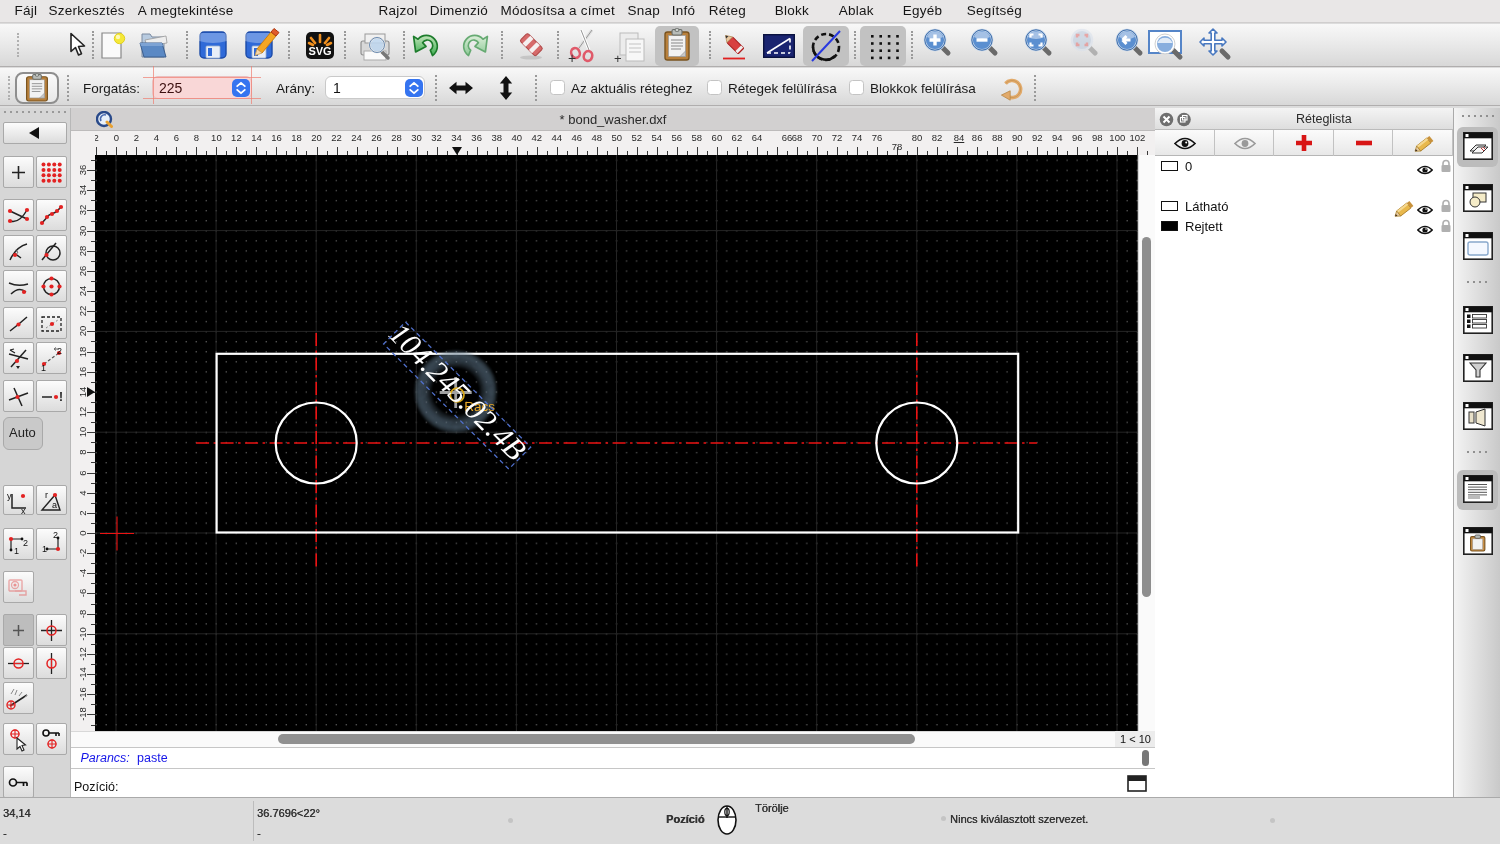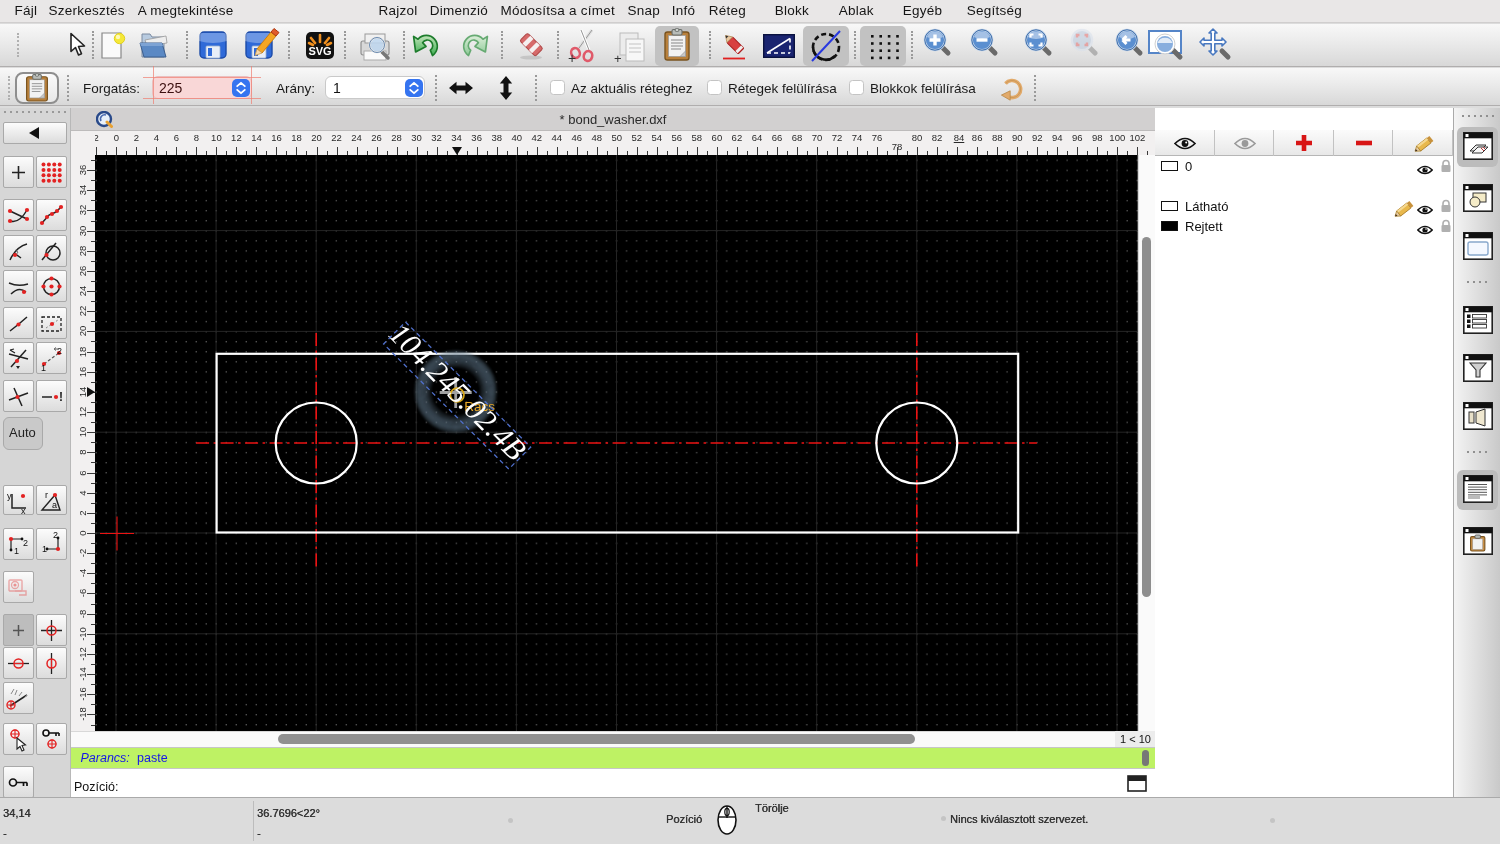--- a/index.html
+++ b/index.html
@@ -362,21 +362,21 @@
 <div class="rnum" style="left:505.76px;top:1px;">46</div>
 <div class="rnum" style="left:525.78px;top:1px;">48</div>
 <div class="rnum" style="left:545.8px;top:1px;">50</div>
 <div class="rnum" style="left:565.82px;top:1px;">52</div>
 <div class="rnum" style="left:585.84px;top:1px;">54</div>
 <div class="rnum" style="left:605.86px;top:1px;">56</div>
 <div class="rnum" style="left:625.88px;top:1px;">58</div>
 <div class="rnum" style="left:645.9px;top:1px;">60</div>
 <div class="rnum" style="left:665.92px;top:1px;">62</div>
 <div class="rnum" style="left:685.94px;top:1px;">64</div>
-<div class="rnum" style="left:705.96px;top:1px;">66</div>
+<div class="rnum" style="left:705.96px;top:1px;padding-left:20px;">66</div>
 <div class="rnum" style="left:725.98px;top:1px;">68</div>
 <div class="rnum" style="left:746.0px;top:1px;">70</div>
 <div class="rnum" style="left:766.02px;top:1px;">72</div>
 <div class="rnum" style="left:786.04px;top:1px;">74</div>
 <div class="rnum" style="left:806.06px;top:1px;">76</div>
 <div class="rnum" style="left:826.08px;top:10px;">78</div>
 <div class="rnum" style="left:846.1px;top:1px;">80</div>
 <div class="rnum" style="left:866.12px;top:1px;">82</div>
 <div class="rnum" style="left:888px;top:1px;text-decoration:underline;">84</div>
 <div class="rnum" style="left:906.16px;top:1px;">86</div>
@@ -630,21 +630,21 @@
 <rect x="3.4" y="-22.5" width="177" height="31" fill="none" stroke="#5070cc" stroke-width="1.3" stroke-dasharray="4.5 3.5"></rect>
 </g>
 </svg>
 <div class="abs" style="left:1138px;top:155px;width:17px;height:576px;background:#fafafa;border-left:1px solid #d8d8d8;"></div>
 <div class="abs" style="left:1142px;top:237px;width:9px;height:360px;background:#8e8e8e;border-radius:4.5px;"></div>
 <div class="abs" style="left:71px;top:731px;width:1084px;height:16px;background:#fafafa;border-top:1px solid #d8d8d8;"></div>
 <div class="abs" style="left:278px;top:734px;width:637px;height:10px;background:#909090;border-radius:5px;"></div>
 <div class="abs" style="left:1115px;top:731px;width:40px;height:16px;background:#ececec;font-size:11px;color:#111;">
     <span style="position:absolute;left:5px;top:1.5px;">1 &lt; 10</span>
   </div>
-<div class="abs" style="left:71px;top:747px;width:1084px;height:21px;background:#bef264;border-top:1px solid #c6c6c6;font-size:12.5px;">
+<div class="abs" style="left:71px;top:747px;width:1084px;height:21px;background:#ffffff;border-top:1px solid #c6c6c6;font-size:12.5px;">
     <span class="abs" style="left:9.5px;top:3px;color:#1616e8;font-style:italic;">Parancs:</span>
     <span class="abs" style="left:66px;top:3px;color:#1616e8;">paste</span>
     <span class="abs" style="left:1071px;top:2px;width:7px;height:16px;background:#777;border-radius:3.5px;"></span>
   </div>
 <div class="abs" style="left:71px;top:768px;width:1084px;height:29px;background:#fff;border-top:1px solid #c6c6c6;font-size:12.5px;">
     <span class="abs" style="left:3px;top:11px;color:#111;">Pozíció:</span>
     <svg class="abs" style="left:1056px;top:6px;" width="20" height="18">
       <rect x="1" y="1" width="18" height="15" fill="#fff" stroke="#222" stroke-width="1.6"></rect>
       <rect x="1" y="1" width="18" height="5" fill="#222"></rect>
     </svg>
@@ -862,20 +862,30 @@
       <circle cx="13" cy="17" r="4" stroke="#e32222" stroke-width="1.4" fill="none"></circle>
       <path d="M8.5 17 L17.5 17 M13 12.5 L13 21.5" stroke="#e32222" stroke-width="1.1"></path>
     </svg>
 <div class="lbtn" style="left:3px;top:658px;height:32px;width:31px;"></div>
 <svg class="abs" style="left:6px;top:662px;" width="25" height="25" viewBox="0 0 25 25">
       <circle cx="7" cy="12.5" r="3.5" stroke="#111" stroke-width="1.7" fill="none"></circle>
       <path d="M10.5 12.5 L21 12.5 M17.5 12.5 L17.5 16 M21 12.5 L21 16" stroke="#111" stroke-width="1.7"></path>
     </svg>
 </div>
 <div class="abs" style="left:1155px;top:108px;width:298px;height:689px;background:#fff;">
+<div class="abs" style="left:0;top:0;width:298px;height:22px;background:linear-gradient(#f4f4f4,#dedede);border-bottom:1px solid #bbb;">
+      <svg class="abs" style="left:3px;top:3.5px;" width="36" height="15">
+        <circle cx="8.5" cy="7.5" r="6.8" fill="#6e6e6e"></circle>
+        <path d="M5.5 4.5 L11.5 10.5 M11.5 4.5 L5.5 10.5" stroke="#fff" stroke-width="2"></path>
+        <circle cx="26" cy="7.5" r="6.8" fill="#6e6e6e"></circle>
+        <rect x="22.5" y="5.5" width="4.5" height="4.5" fill="none" stroke="#fff" stroke-width="1.1"></rect>
+        <rect x="24.5" y="3.5" width="4.5" height="4.5" fill="none" stroke="#fff" stroke-width="1.1"></rect>
+      </svg>
+      <div class="abs" style="left:141px;top:4px;font-size:12.5px;color:#2a2a2a;">Réteglista</div>
+    </div>
 <div class="abs" style="left:0;top:22px;width:298px;height:26px;background:linear-gradient(#fbfbfb,#e8e8e8);border-bottom:1px solid #b6b6b6;">
 <div class="abs" style="left:0.0px;top:0;width:59.6px;height:26px;border-right:1px solid #c2c2c2;"></div>
 <div class="abs" style="left:59.6px;top:0;width:59.6px;height:26px;border-right:1px solid #c2c2c2;"></div>
 <div class="abs" style="left:119.2px;top:0;width:59.6px;height:26px;border-right:1px solid #c2c2c2;"></div>
 <div class="abs" style="left:178.8px;top:0;width:59.6px;height:26px;border-right:1px solid #c2c2c2;"></div>
 <div class="abs" style="left:238.4px;top:0;width:59.6px;height:26px;border-right:1px solid #c2c2c2;"></div>
 <span class="abs" style="left:19px;top:6px;"><svg width="22" height="13" viewBox="0 0 22 13">
           <path d="M1 6.5 Q11 -3.5 21 6.5 Q11 16.5 1 6.5 Z" fill="none" stroke="#111" stroke-width="1.7"></path>
           <circle cx="11" cy="6.5" r="3.4" fill="#111"></circle>
           <circle cx="12.2" cy="5.4" r="1" fill="#fff"></circle>
@@ -1049,21 +1059,21 @@
       </g>
     </svg>
 </div>
 <div class="abs" style="left:0;top:797px;width:1500px;height:47px;background:#dcdcdc;border-top:1px solid #aaa;font-size:11px;color:#333;text-shadow:0.35px 0 0 #333;">
     <span class="abs" style="left:3px;top:9px;">34,14</span>
     <span class="abs" style="left:3px;top:29px;">-</span>
     <span class="abs" style="left:253px;top:3px;width:1px;height:40px;background:#bcbcbc;"></span>
     <span class="abs" style="left:257px;top:9px;">36.7696&lt;22°</span>
     <span class="abs" style="left:257px;top:29px;">-</span>
     <span class="abs" style="left:508px;top:20px;width:5px;height:5px;background:#c4c4c4;border-radius:50%;"></span>
-    <span class="abs" style="left:666px;top:15px;">Pozíció</span>
+    <span class="abs" style="left:666px;top:15px;font-weight:bold;">Pozíció</span>
     <svg class="abs" style="left:716px;top:6px;" width="22" height="32">
       <ellipse cx="11" cy="16" rx="9" ry="14" fill="#fff" stroke="#111" stroke-width="1.6"></ellipse>
       <path d="M11 2 L11 14" stroke="#111" stroke-width="1.4"></path>
       <path d="M2.5 13 L19.5 13" stroke="#111" stroke-width="1.4"></path>
       <ellipse cx="11" cy="8" rx="2.2" ry="3.6" fill="none" stroke="#111" stroke-width="1.2"></ellipse>
     </svg>
     <span class="abs" style="left:755px;top:4px;">Törölje</span>
     <span class="abs" style="left:941px;top:18px;width:5px;height:5px;background:#c4c4c4;border-radius:50%;"></span>
     <span class="abs" style="left:950px;top:15px;">Nincs kiválasztott szervezet.</span>
     <span class="abs" style="left:1270px;top:20px;width:5px;height:5px;background:#c4c4c4;border-radius:50%;"></span>

